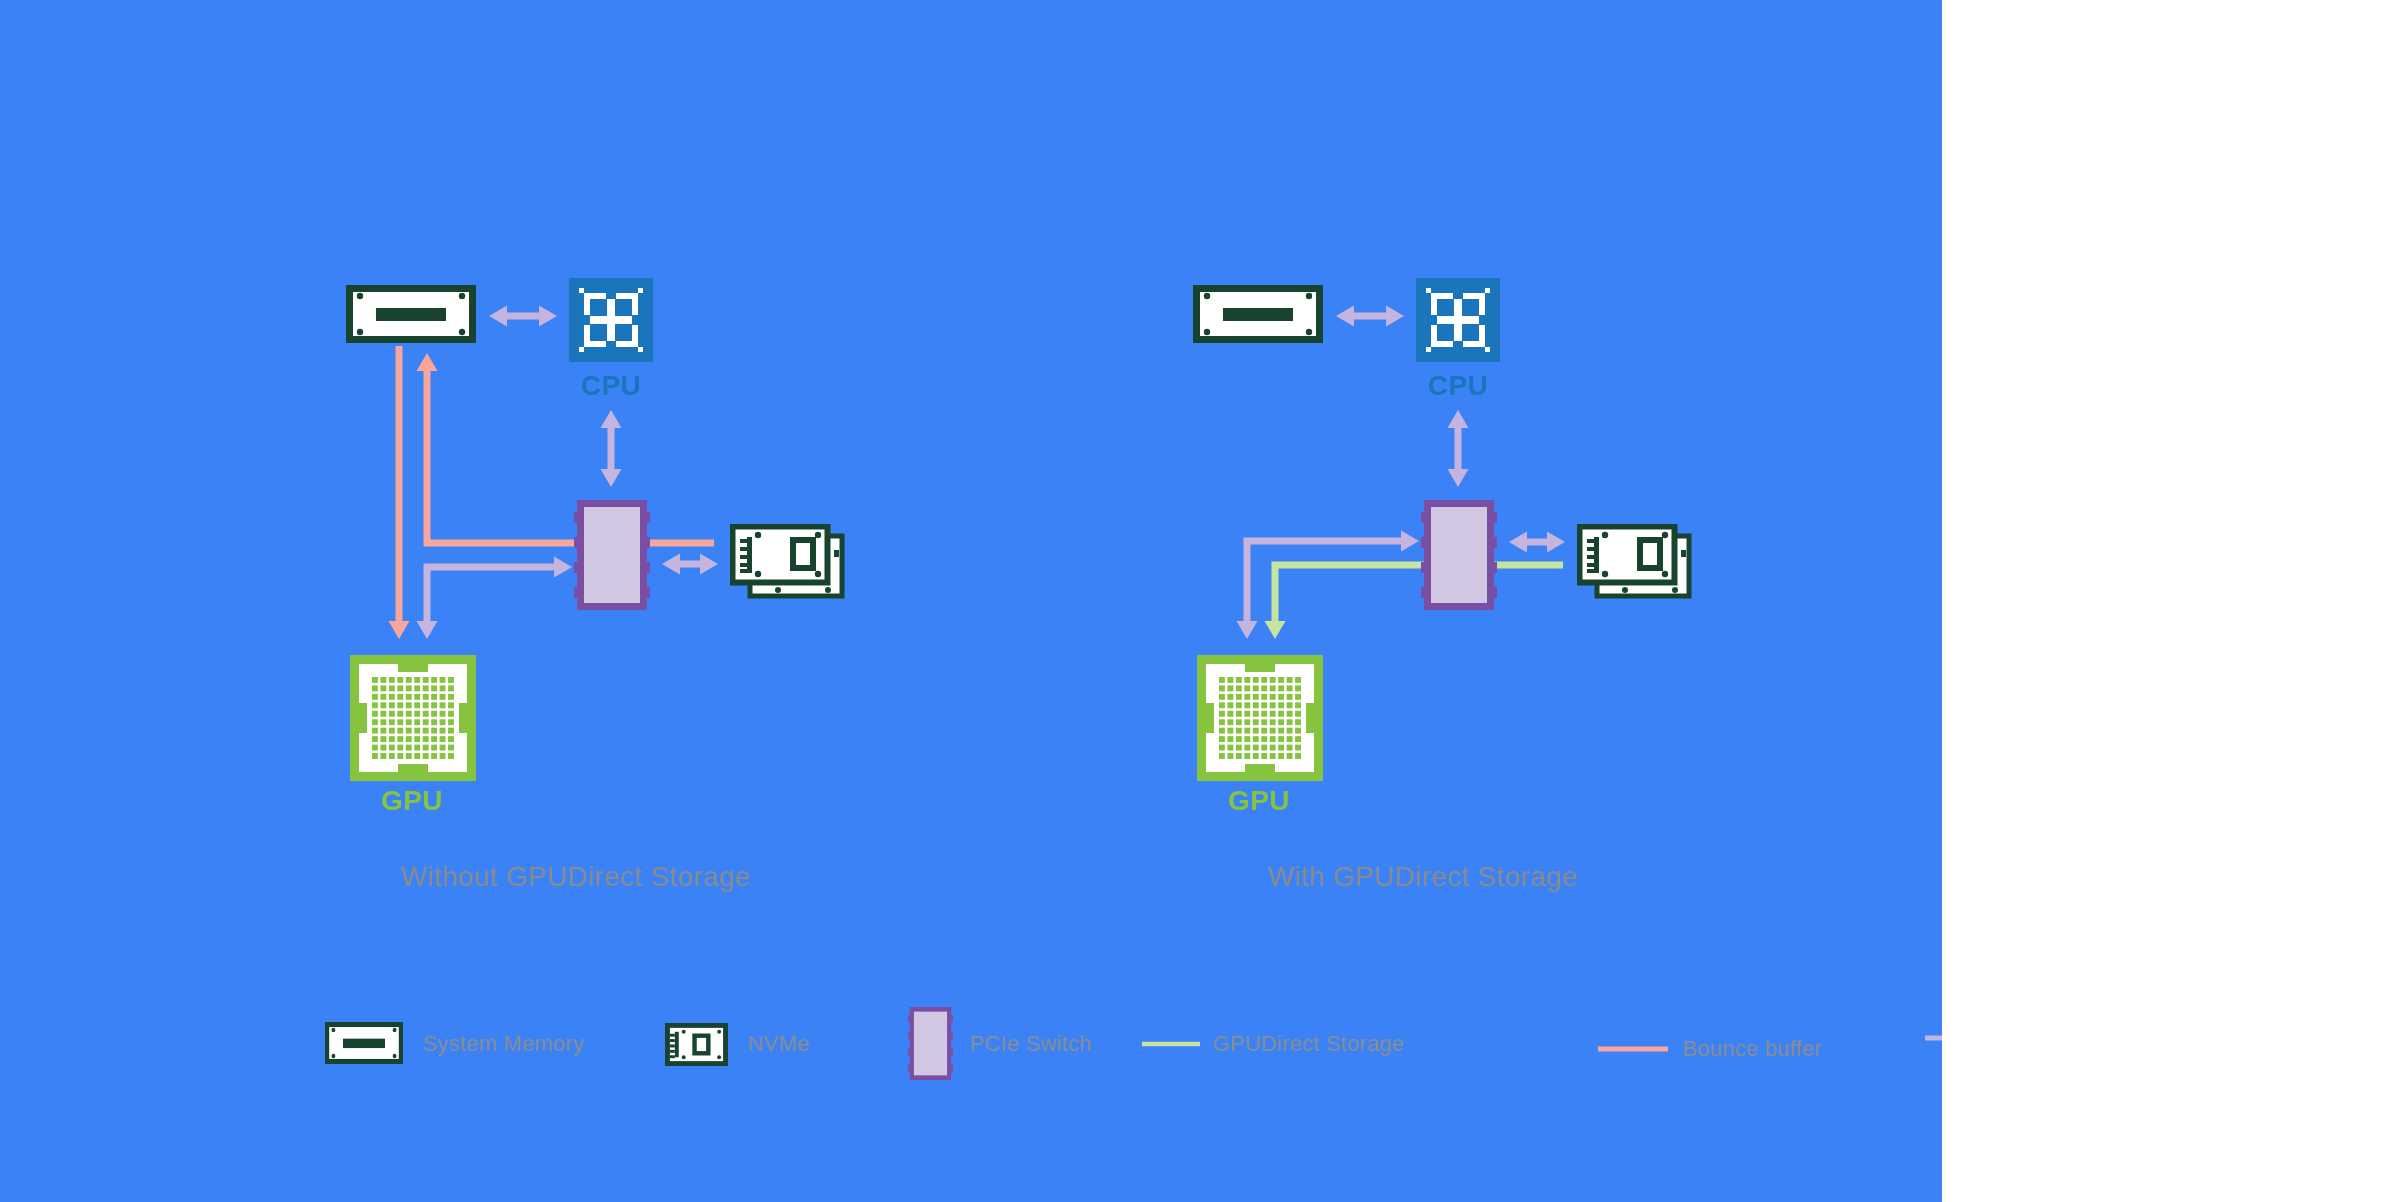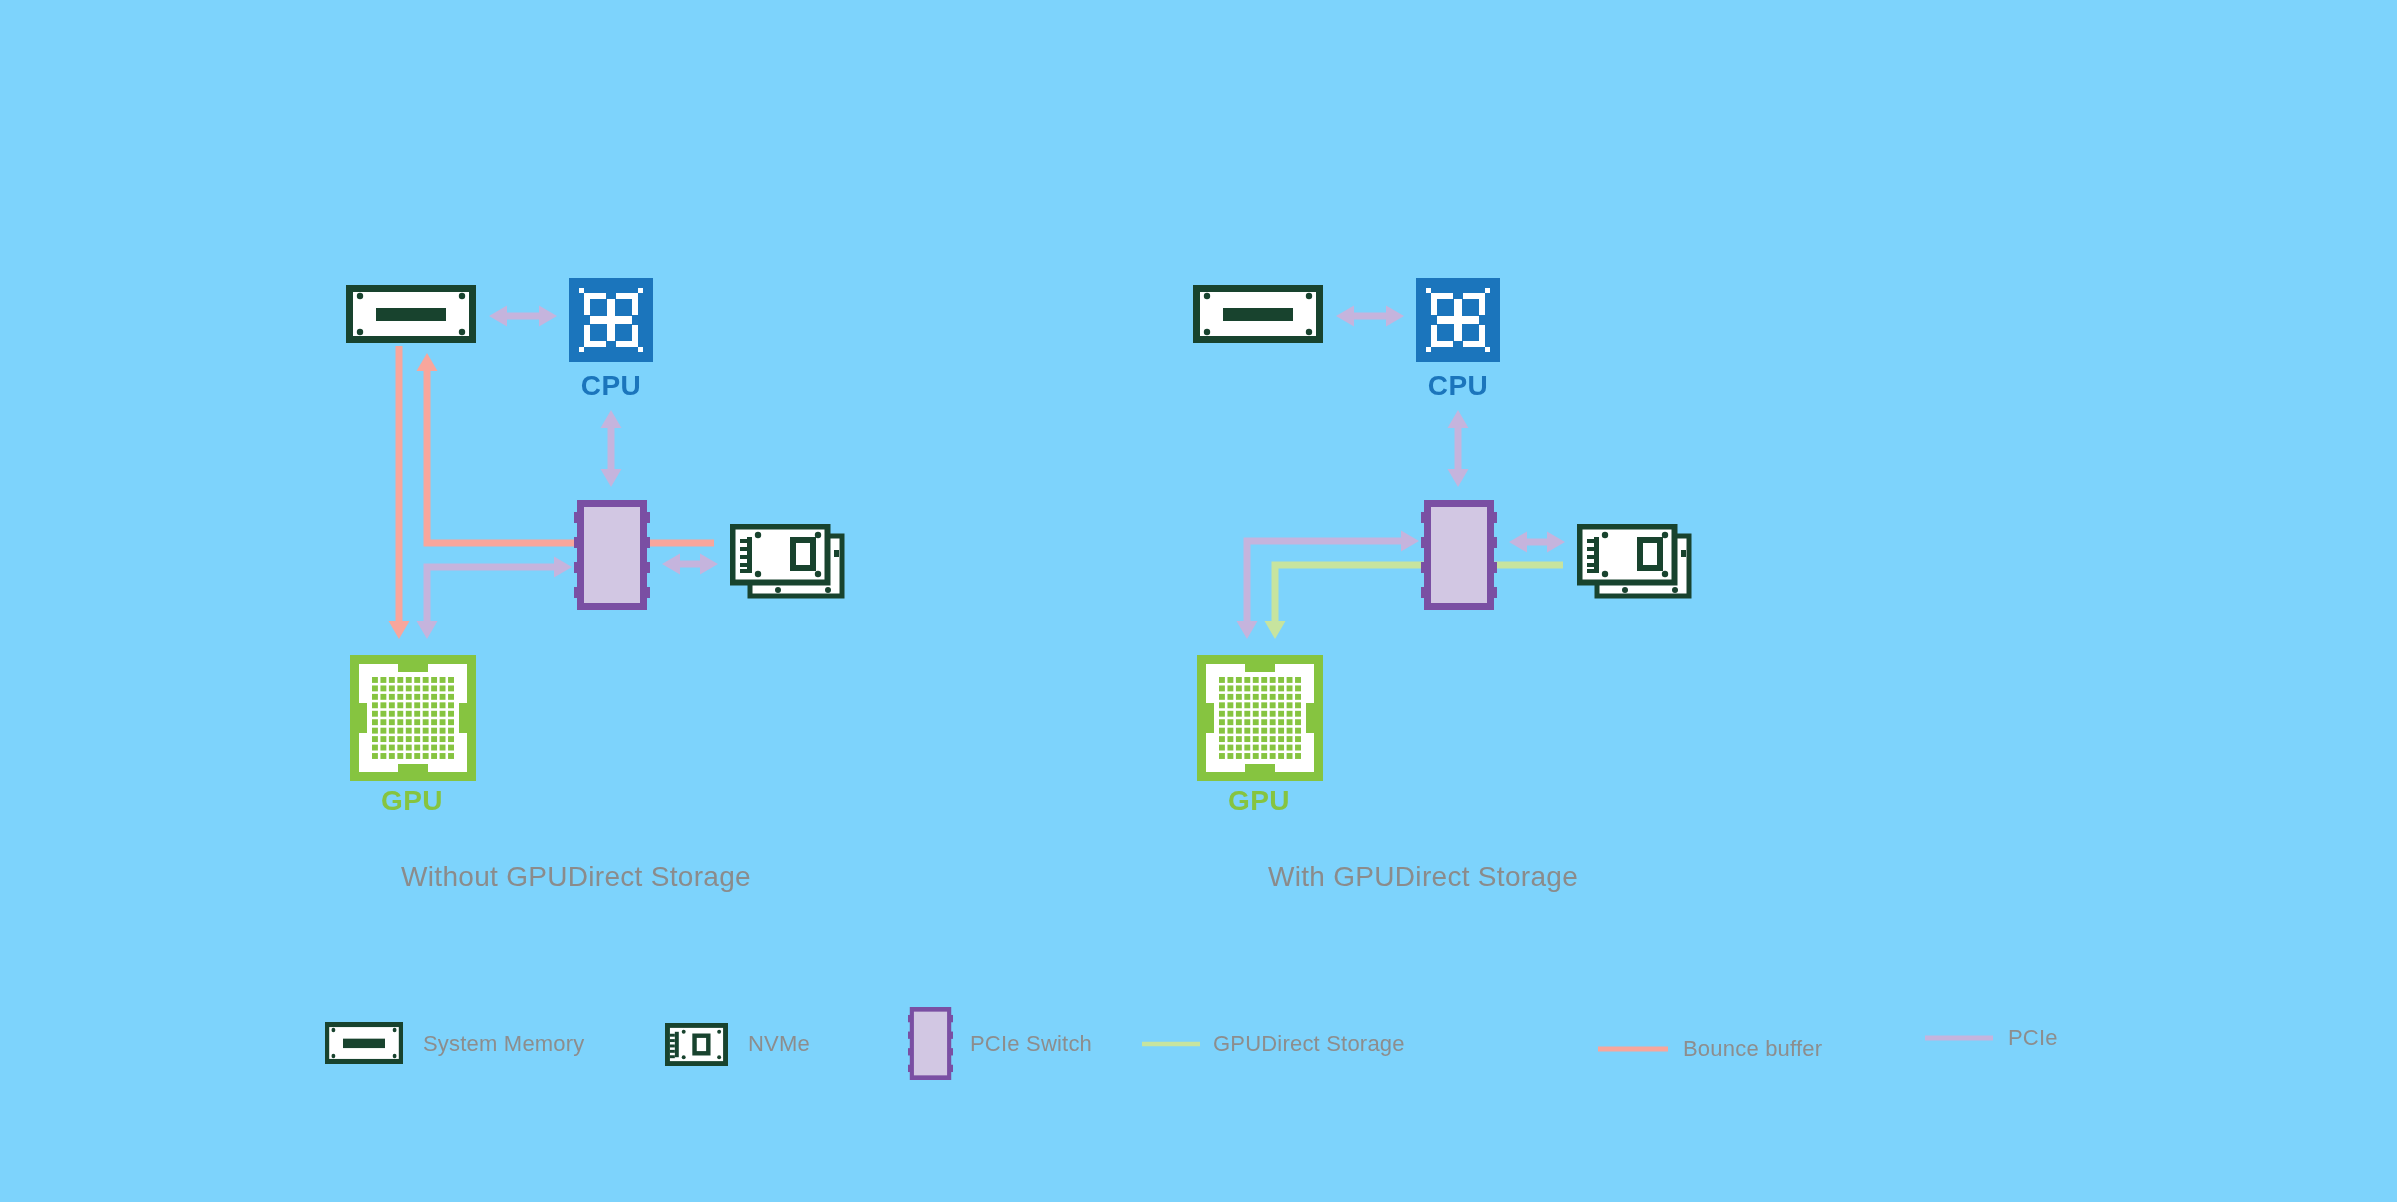--- a/index.html
+++ b/index.html
@@ -1,16 +1,16 @@
 <!DOCTYPE html>
 <html><head>
 <meta charset="utf-8">
 <style>
   html,body{margin:0;padding:0;background:#ffffff;}
-  #stage{position:relative;width:2397px;height:1202px;background:#7dd3fc;overflow:hidden;
+  #stage{position:relative;width:1942px;height:1202px;background:#3b82f6;overflow:hidden;
          font-family:"Liberation Sans", sans-serif;}
   svg text{font-family:"Liberation Sans", sans-serif;}
   .cpu-label{font-size:28px;font-weight:bold;fill:#1B75BC;letter-spacing:.5px;}
   .gpu-label{font-size:28px;font-weight:bold;fill:#86C440;letter-spacing:.5px;}
   .caption{font-size:28px;fill:#8B8B8B;letter-spacing:.3px;}
   .legend-label{font-size:22px;fill:#8D8D8D;letter-spacing:.2px;}
 </style>
 </head>
 <body>
 

